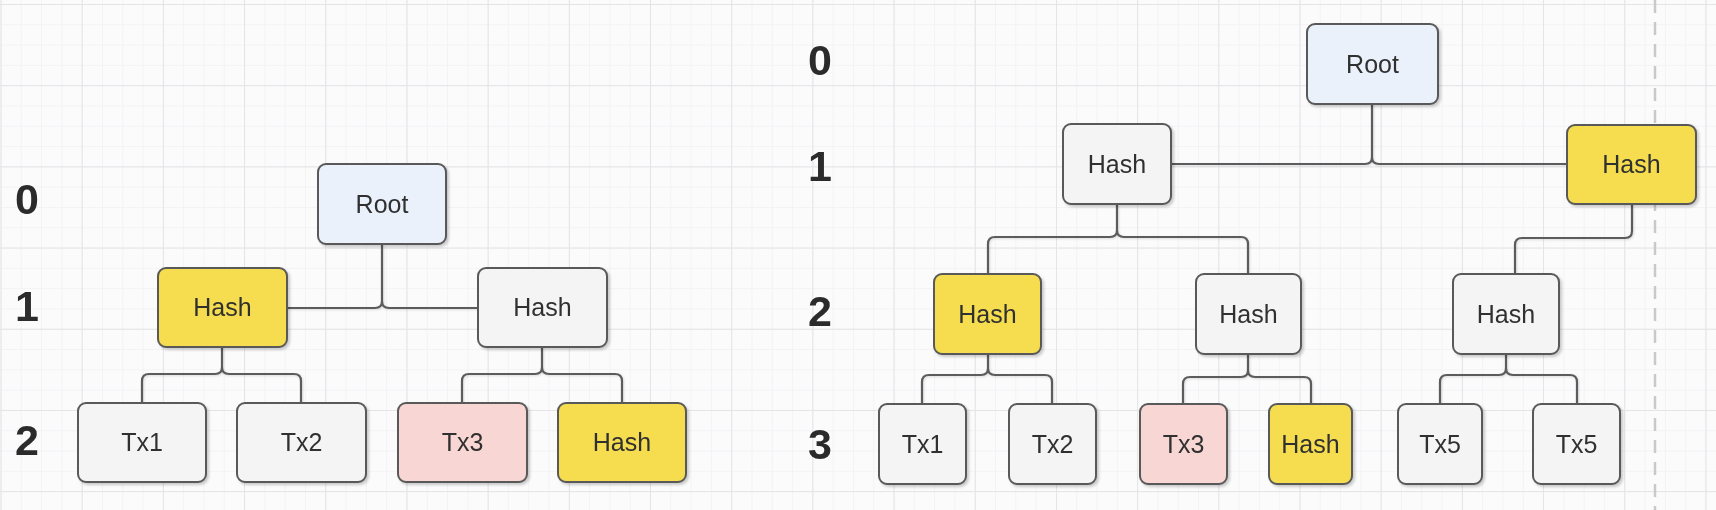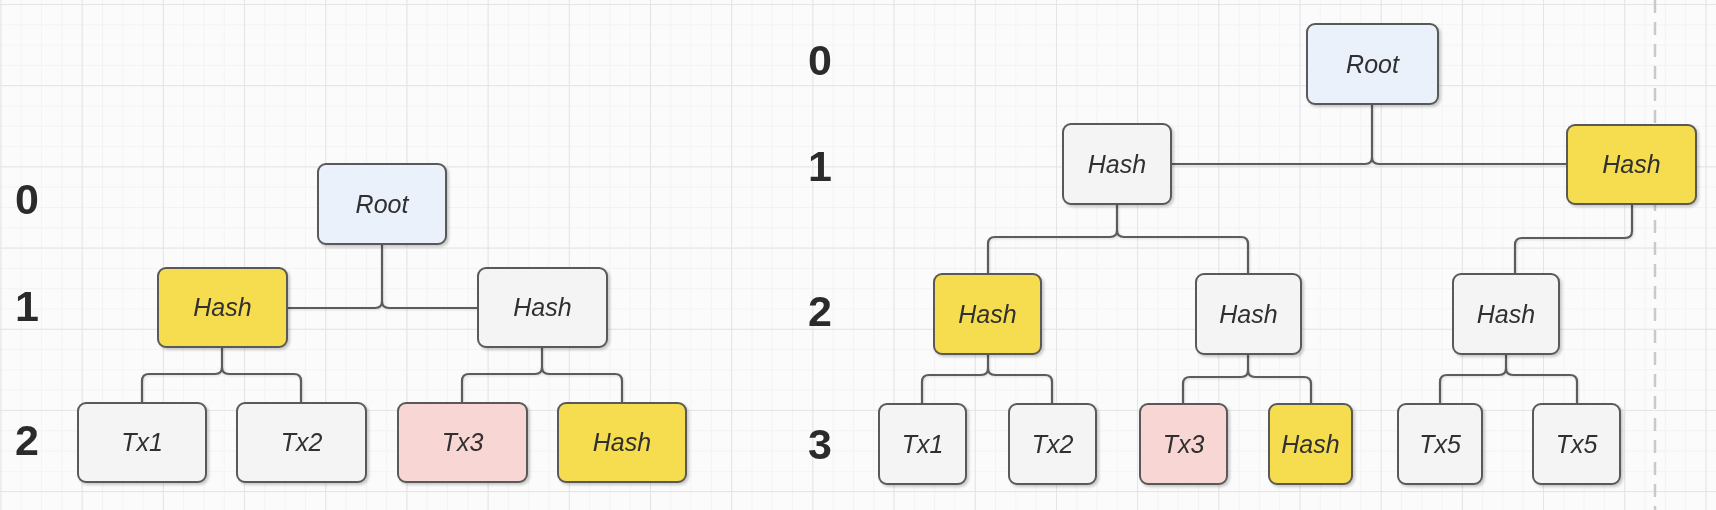--- a/index.html
+++ b/index.html
@@ -25,21 +25,20 @@
   .edge{
     fill:none;stroke:var(--edge-color);stroke-width:2.2;stroke-linecap:round;
     filter:drop-shadow(1.5px 1.5px 0.8px rgba(0,0,0,0.13));
   }
   .page-break{fill:none;stroke:var(--page-break);stroke-width:2.5;stroke-dasharray:13 9;}
   .node{
     position:absolute;box-sizing:border-box;display:flex;align-items:center;justify-content:center;
     border:2.5px solid var(--node-border);border-radius:9px;
     font-size:25px;color:var(--node-text);
     box-shadow:2px 2px 3px rgba(0,0,0,0.2);
-    font-style:italic;
   }
   .kind-root{background:var(--root-fill);}
   .kind-highlight{background:var(--hash-fill);}
   .kind-plain{background:var(--plain-fill);}
   .kind-tx{background:var(--tx-fill);}
   .lvl{
     position:absolute;width:44px;height:48px;line-height:48px;text-align:center;
     font-weight:bold;font-size:43px;color:var(--level-label);
   }
 </style>

